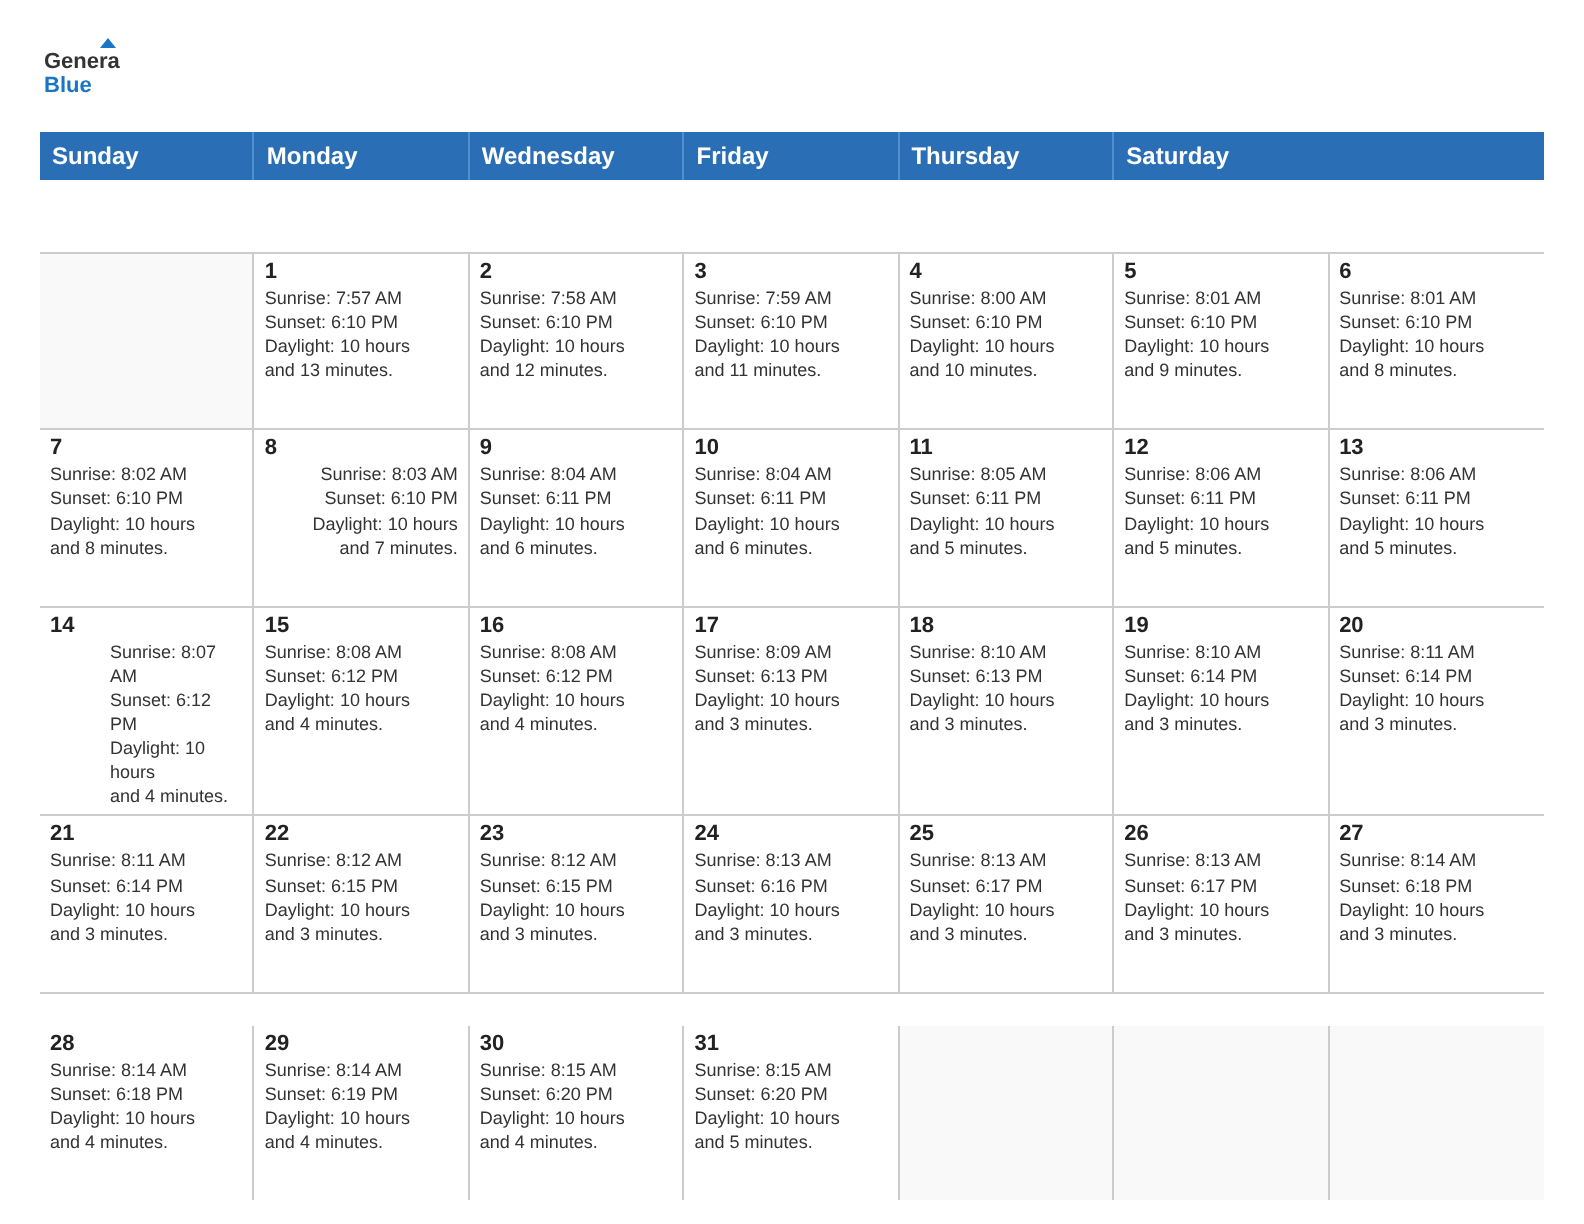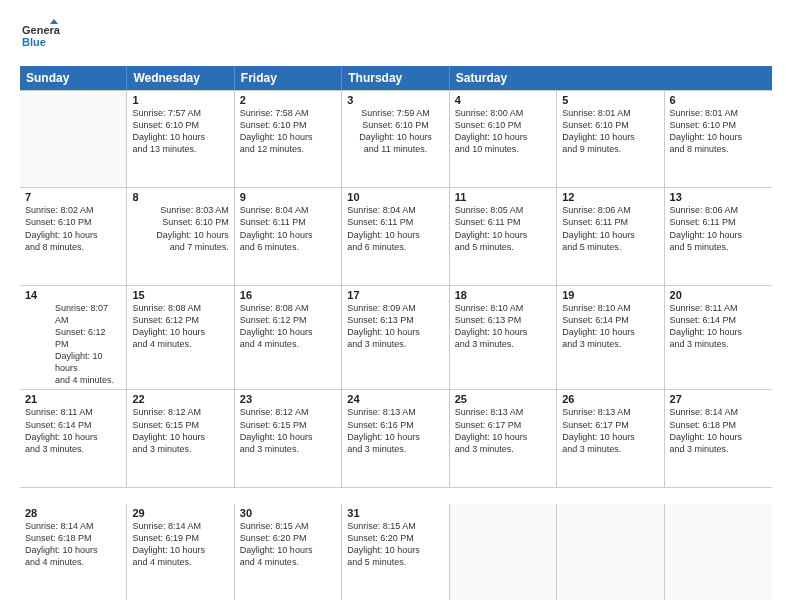--- a/index.html
+++ b/index.html
@@ -38,20 +38,21 @@
       line-height: 1.1;
     }
     .subtitle {
       font-size: 15px;
       color: #555;
     }
     .calendar {
       flex: 1;
       display: flex;
       flex-direction: column;
+      gap: 36px;
     }
     .cal-header {
       display: grid;
       grid-template-columns: repeat(7, 1fr);
       background: #2a6eb5;
     }
     .cal-header-cell {
       color: #fff;
       font-size: 12px;
       font-weight: bold;
@@ -116,20 +117,21 @@
 </div>
     <div class="title-block">
       <div class="month-title"></div>
       <div class="subtitle"></div>
     </div>
   </div>
 
   <div class="calendar">
     <div class="cal-header">
     <div class="cal-header-cell">Sunday</div>
+        <div class="cal-header-cell">Monday</div>
         <div class="cal-header-cell">Wednesday</div>
         <div class="cal-header-cell">Friday</div>
         <div class="cal-header-cell">Thursday</div>
         <div class="cal-header-cell">Saturday</div>
       </div>
     <div class="cal-body border-top">
     <div class="cal-row">
           <div class="cal-cell empty"></div>
           <div class="cal-cell">
             <div class="day-num">1</div>
@@ -140,21 +142,21 @@
           </div>
           <div class="cal-cell">
             <div class="day-num">2</div>
             <div class="cell-info" style="white-space: pre-line;">Sunrise: 7:58 AM
 Sunset: 6:10 PM
 Daylight: 10 hours
 and 12 minutes.</div>
           </div>
           <div class="cal-cell">
             <div class="day-num">3</div>
-            <div class="cell-info" style="white-space: pre-line; text-align: center;">Sunrise: 7:59 AM
+            <div class="cell-info" style="white-space: pre-line;">Sunrise: 7:59 AM
 Sunset: 6:10 PM
 Daylight: 10 hours
 and 11 minutes.</div>
           </div>
           <div class="cal-cell">
             <div class="day-num">4</div>
             <div class="cell-info" style="white-space: pre-line;">Sunrise: 8:00 AM
 Sunset: 6:10 PM
 Daylight: 10 hours
 and 10 minutes.</div>

